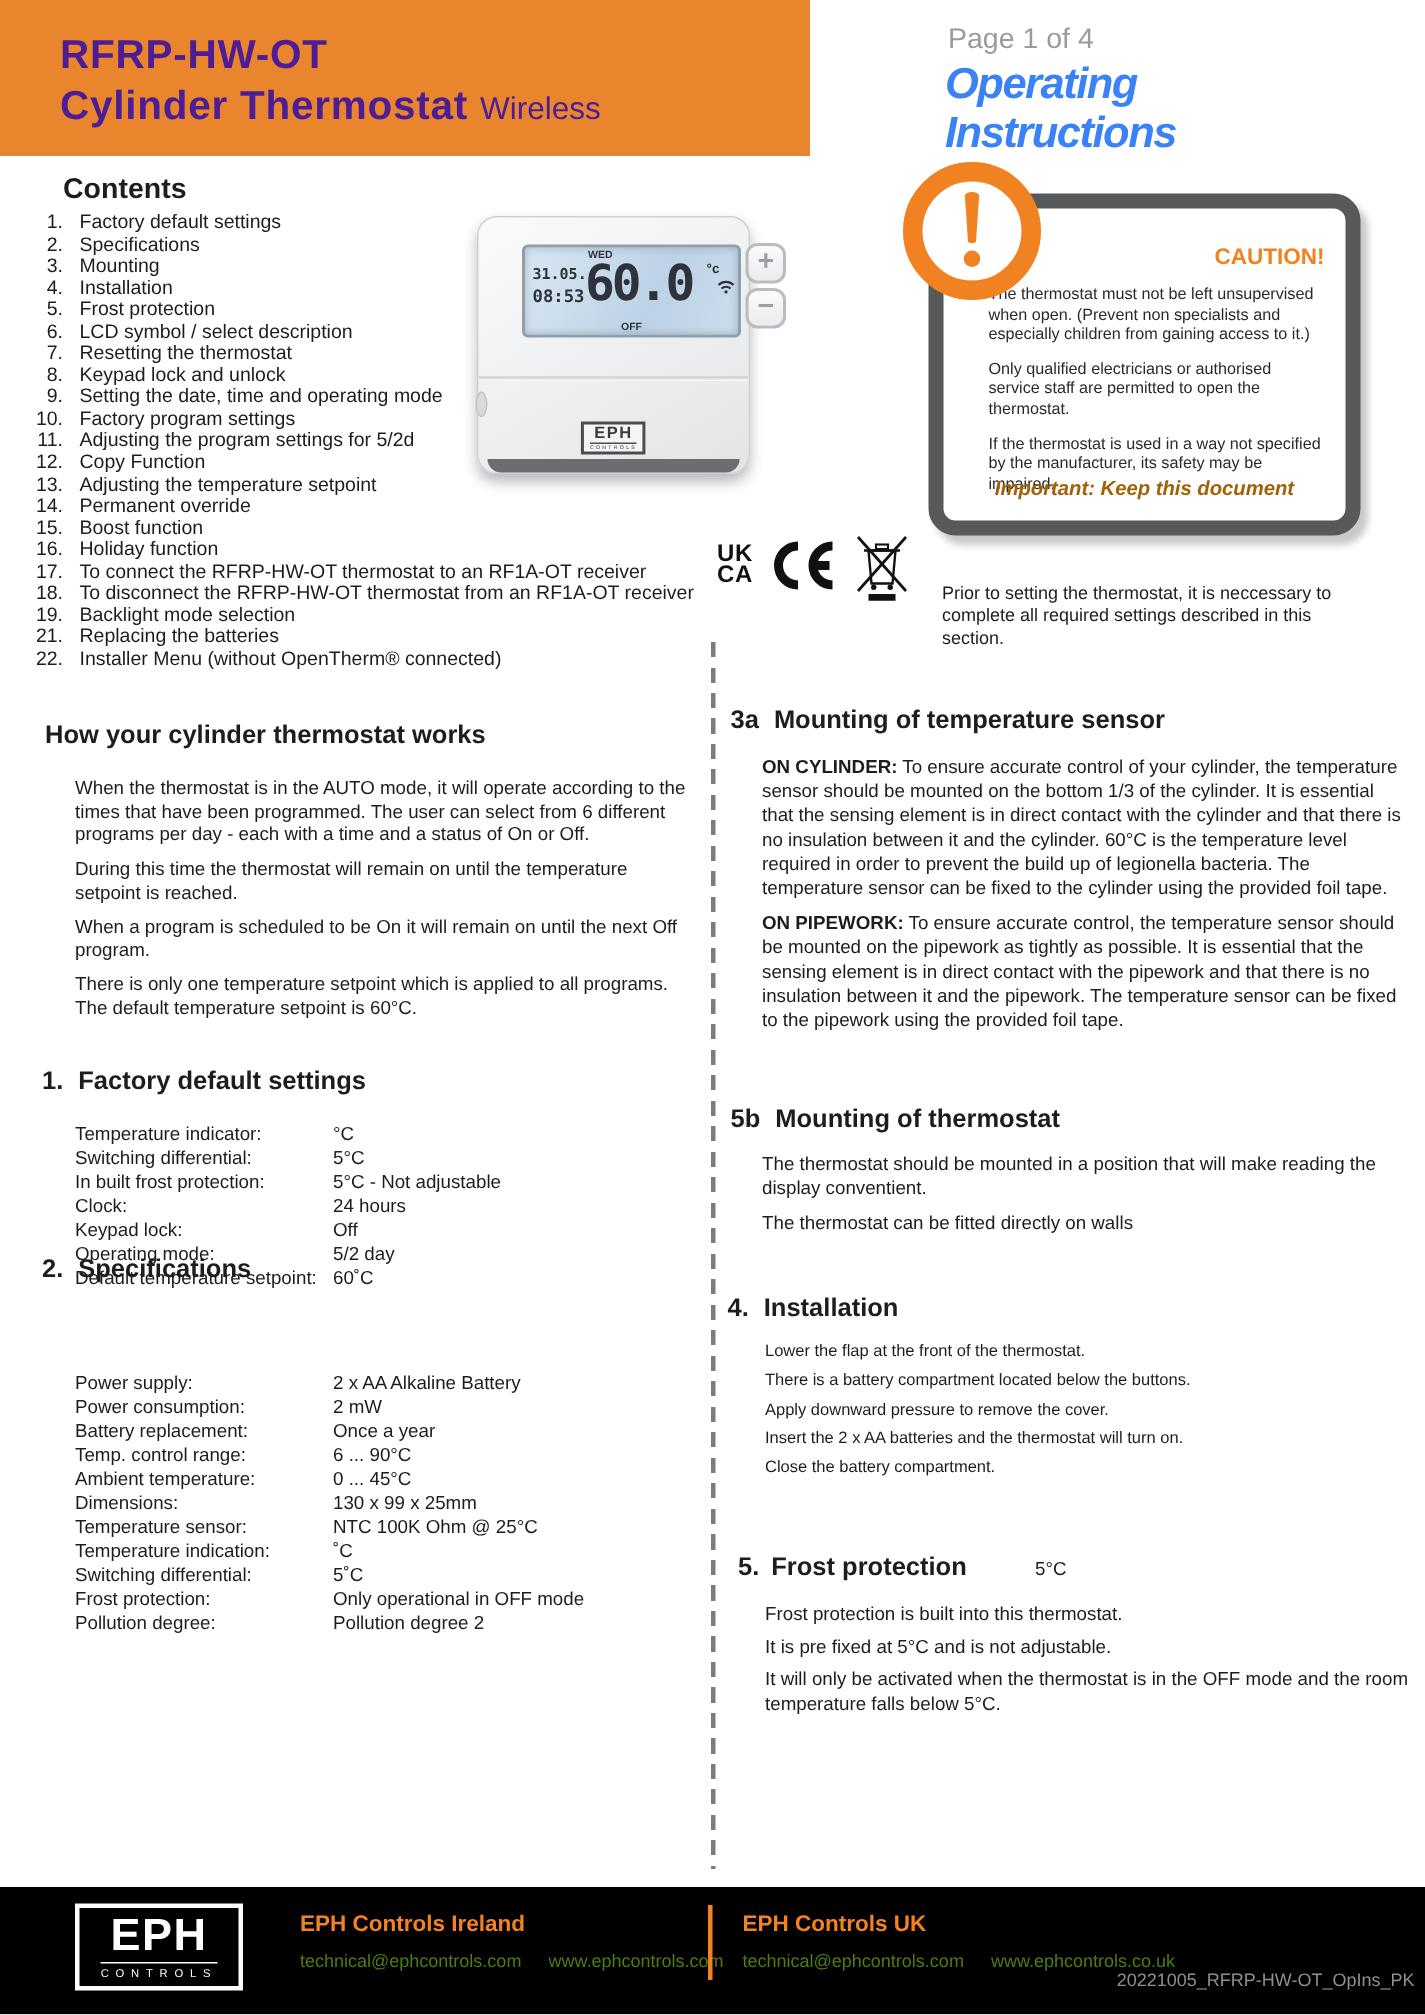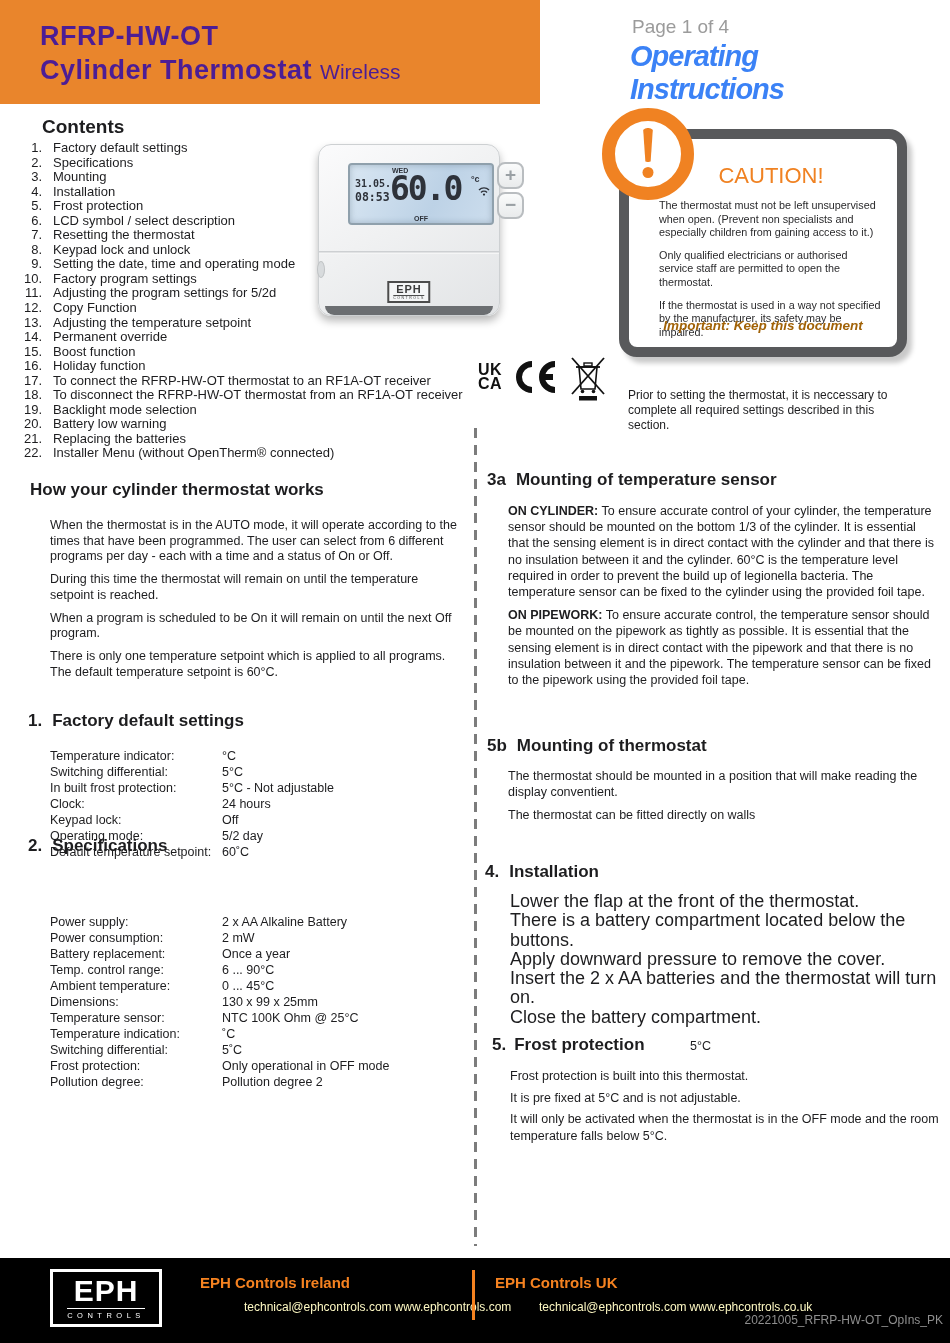--- a/index.html
+++ b/index.html
@@ -54,21 +54,21 @@
      border:2px solid #4c4c4c;padding:0 4px;color:#3b3b3b;background:#f4f5f6;}
   .mini-logo b{display:block;font-size:11px;line-height:12px;letter-spacing:1px;}
   .mini-logo i{display:block;font-style:normal;font-size:3.5px;letter-spacing:1.5px;line-height:4px;
      border-top:1px solid #4c4c4c;margin-bottom:1px;}
 
   
   .caution{position:absolute;left:619px;top:129px;width:288px;height:228px;box-sizing:border-box;
      border:10px solid var(--caution-border,#58595B);border-radius:18px;background:#fff;
      box-shadow:5px 6px 5px #c9c9c9;}
   .caution-in{position:absolute;inset:0;padding:24px 14px 12px 30px;}
-  .caution-title{text-align:center;font-size:22px;font-weight:normal;color:var(--bright-orange,#F6921E);
+  .caution-title{text-align:right;font-size:15px;font-weight:bold;color:var(--bright-orange,#F6921E);
      margin:0 0 10px;}
   .caution-in p.c{font-size:10.8px;line-height:13.6px;margin:0 0 9px;color:#2a2a2c;}
   .caution-imp{position:absolute;left:0;right:0;bottom:14px;text-align:center;
      font-size:13.5px;font-weight:bold;font-style:italic;color:#a16207;}
   .blob{position:absolute;left:-27px;top:-31px;width:66px;height:66px;border-radius:50%;
      border:13px solid var(--bright-orange,#F6921E);background:#fff;z-index:3;}
   .excl{position:absolute;left:50%;top:7px;transform:translateX(-50%);width:13px;height:34px;
      background:var(--bright-orange,#F6921E);clip-path:polygon(12% 0,88% 0,70% 100%,30% 100%);
      border-radius:6px;}
   .excl-dot{position:absolute;left:50%;top:46px;transform:translateX(-50%);width:11px;height:11px;
@@ -89,34 +89,34 @@
   .body-txt p{font-size:12.5px;line-height:15.7px;margin:0 0 7px;}
   .rcol p{font-size:12.5px;line-height:16.2px;margin:0 0 7px;}
   .kv{position:absolute;}
   .kv .row{display:flex;height:16px;font-size:12.5px;line-height:15.6px;white-space:nowrap;}
   .kv .k{width:172px;flex:none;}
 
   .how-wrap{position:absolute;left:50px;top:518px;width:414px;}
   .ms-wrap{position:absolute;left:508px;top:503px;width:428px;}
   .mt-wrap{position:absolute;left:508px;top:768px;width:424px;}
   .inst-wrap{position:absolute;left:510px;top:892px;width:430px;}
-  .inst-wrap p{font-size:18px;line-height:19.3px;margin:0;}
+  .inst-wrap p{font-size:11px;line-height:19.3px;margin:0;}
   .frost-wrap{position:absolute;left:510px;top:1068px;width:430px;}
   .frost-wrap p{font-size:12.5px;line-height:16.2px;margin:0 0 5.5px;}
   .frost-side{position:absolute;left:690px;top:1039px;font-size:12.5px;}
 
   
   .footer{position:absolute;left:0;top:1258px;width:950px;height:85px;background:#000;color:#f2f2f2;}
   .flogo{position:absolute;left:50px;top:11px;width:112px;height:58px;border:3px solid #fff;
      box-sizing:border-box;display:flex;flex-direction:column;align-items:center;justify-content:center;}
   .flogo b{font-size:30px;line-height:30px;letter-spacing:1px;font-weight:800;color:#fff;}
   .flogo i{font-style:normal;font-size:7.5px;letter-spacing:4.5px;line-height:9px;color:#fff;
      border-top:1.5px solid #fff;padding-top:2px;margin-top:2px;}
   .fcol-title{position:absolute;top:16px;font-size:15px;font-weight:bold;color:var(--footer-orange,#F58220);}
-  .fcol-line{position:absolute;top:42px;display:flex;gap:3px;font-size:12px;color:#fef9c3;margin-left:44px;}
+  .fcol-line{position:absolute;top:42px;display:flex;gap:18px;font-size:12px;color:#4d7c0f;}
   .fdiv{position:absolute;left:472px;top:12px;width:2.5px;height:50px;background:var(--footer-orange,#F58220);}
   .fcode{position:absolute;right:7px;top:55px;font-size:12px;color:#8f8f8f;}
 </style>
 </head>
 <body>
 
 <div class="page">
 
   <div class="banner">
     <div class="l1">RFRP-HW-OT</div>
@@ -195,24 +195,20 @@
         <span class="no">17.</span>
         <span>To connect the RFRP-HW-OT thermostat to an RF1A-OT receiver</span>
       </li>
     <li>
         <span class="no">18.</span>
         <span>To disconnect the RFRP-HW-OT thermostat from an RF1A-OT receiver</span>
       </li>
     <li>
         <span class="no">19.</span>
         <span>Backlight mode selection</span>
-      </li>
-    <li>
-        <span class="no">20.</span>
-        <span>Battery low warning</span>
       </li>
     <li>
         <span class="no">21.</span>
         <span>Replacing the batteries</span>
       </li>
     <li>
         <span class="no">22.</span>
         <span>Installer Menu (without OpenTherm® connected)</span>
       </li>
   </ol>

